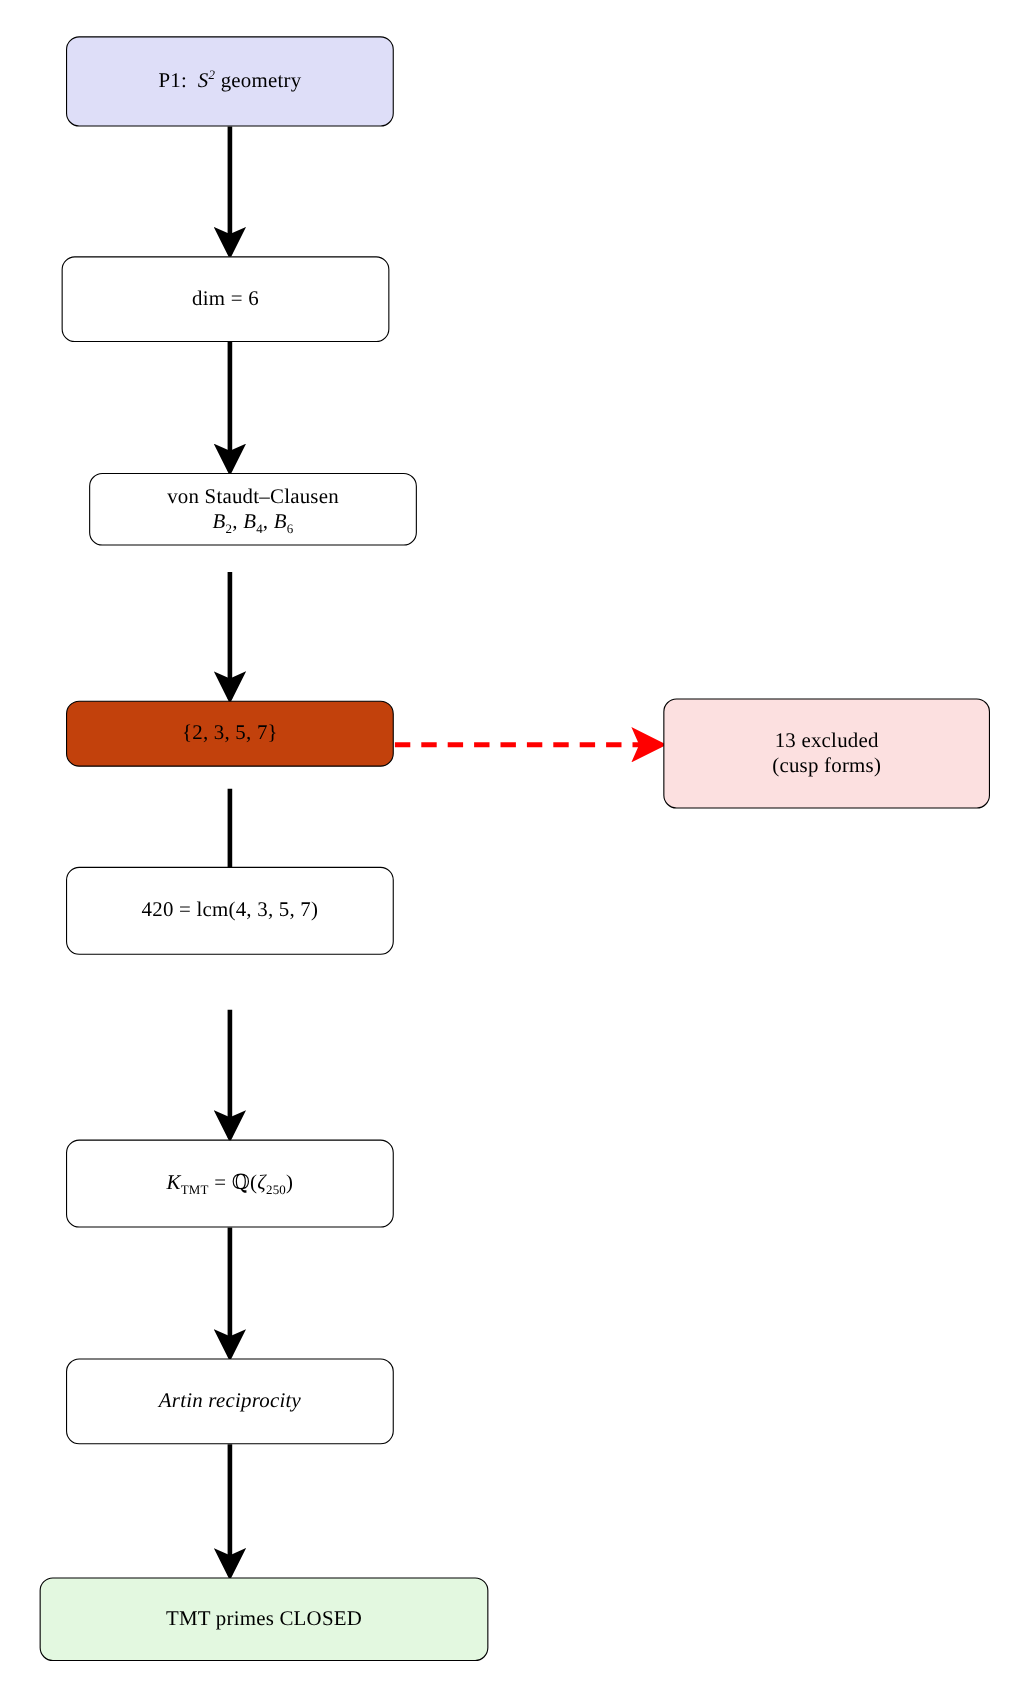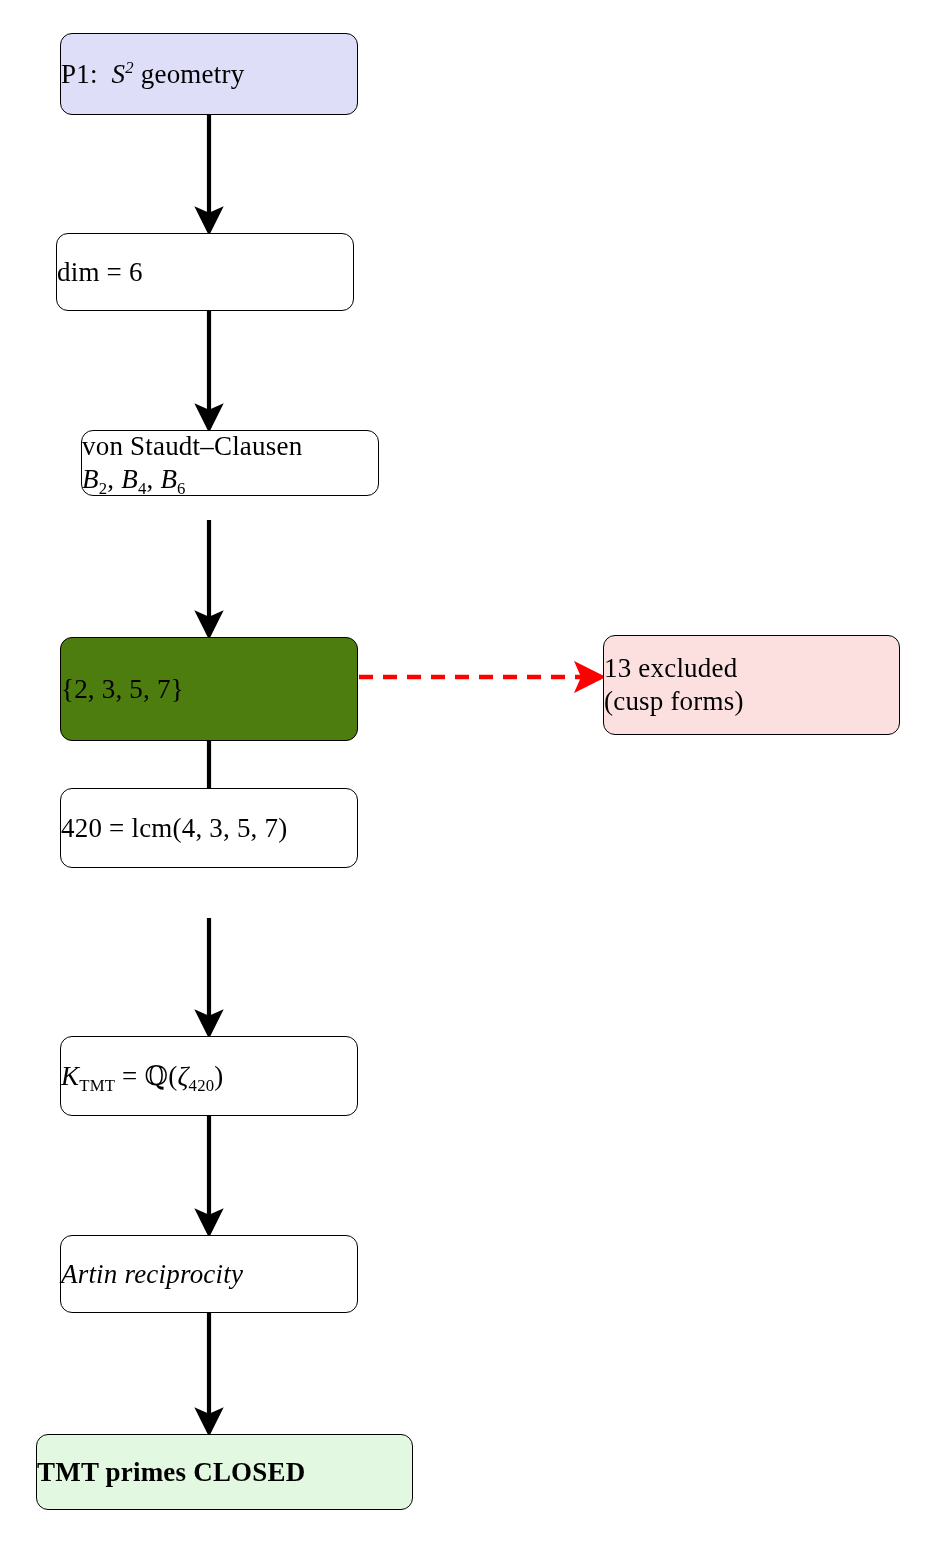--- a/index.html
+++ b/index.html
@@ -30,25 +30,25 @@
     pointer-events: none;
   }
   .node {
     position: absolute;
     box-sizing: border-box;
     border: 1.6px solid #000000;
     border-radius: 12px;
     background: #ffffff;
     display: flex;
     flex-direction: column;
-    align-items: flex-start;
+    align-items: center;
     justify-content: center;
     text-align: center;
     line-height: 1.22;
-    font-size: 27px;
+    font-size: 19px;
     letter-spacing: 0.2px;
   }
   .node .line {
     display: block;
     white-space: nowrap;
   }
   .mathvar {
     font-style: italic;
     font-family: "Liberation Serif", "DejaVu Serif", serif;
   }
@@ -71,25 +71,25 @@
     font-size: 0.80em;
   }
   .bbq {
     font-family: "DejaVu Serif", serif;
   }
 
   
   #n-p1        { left: 60px;  top: 33px;   width: 298px; height: 82px;  background: #dedef8; }
   #n-dim       { left: 56px;  top: 233px;  width: 298px; height: 78px;  background: #ffffff; }
   #n-vsc       { left: 60px;  top: 430px;  width: 298px; height: 66px;  background: #ffffff; margin-left: 21px; }
-  #n-primes    { left: 60px;  top: 637px;  width: 298px; height: 104px;  background: #4d7c0f; }
+  #n-primes    { left: 60px;  top: 637px;  width: 298px; height: 60px;  background: #c2410c; }
   #n-lcm       { left: 60px;  top: 788px;  width: 298px; height: 80px;  background: #ffffff; }
   #n-field     { left: 60px;  top: 1036px; width: 298px; height: 80px;  background: #ffffff; }
   #n-artin     { left: 60px;  top: 1235px; width: 298px; height: 78px;  background: #ffffff; font-style: italic; }
-  #n-closed    { left: 36px;  top: 1434px; width: 377px; height: 76px;  background: #e3f8e0; font-weight: bold; }
+  #n-closed    { left: 36px;  top: 1434px; width: 408px; height: 76px;  background: #e3f8e0; }
   #n-excluded  { left: 603px; top: 635px;  width: 297px; height: 100px;  background: #fce0e0; }
 </style>
 </head>
 <body>
 
 <div id="canvas">
 
   <svg class="edges" viewBox="0 0 934 1547" width="934" height="1547" xmlns="http://www.w3.org/2000/svg">
     <defs>
       <marker id="arrowBlack" viewBox="0 0 10 10" refX="8.4" refY="5" markerWidth="7" markerHeight="7" orient="auto-start-reverse">
@@ -132,21 +132,21 @@
 
   <div class="node" id="n-primes">
     <span class="line">{2, 3, 5, 7}</span>
   </div>
 
   <div class="node" id="n-lcm">
     <span class="line">420 = lcm(4, 3, 5, 7)</span>
   </div>
 
   <div class="node" id="n-field">
-    <span class="line"><span class="mathvar">K</span><sub class="sb sc">TMT</sub>&nbsp;<span>=</span>&nbsp;<span class="bbq">ℚ</span>(<span class="mathvar">ζ</span><sub class="sb">420</sub>)</span>
+    <span class="line"><span class="mathvar">K</span><sub class="sb sc">TMT</sub>&nbsp;<span>=</span>&nbsp;<span class="bbq">ℚ</span>(<span class="mathvar">ζ</span><sub class="sb">250</sub>)</span>
   </div>
 
   <div class="node" id="n-artin">
     <span class="line">Artin reciprocity</span>
   </div>
 
   <div class="node" id="n-closed">
     <span class="line">TMT primes CLOSED</span>
   </div>
 

